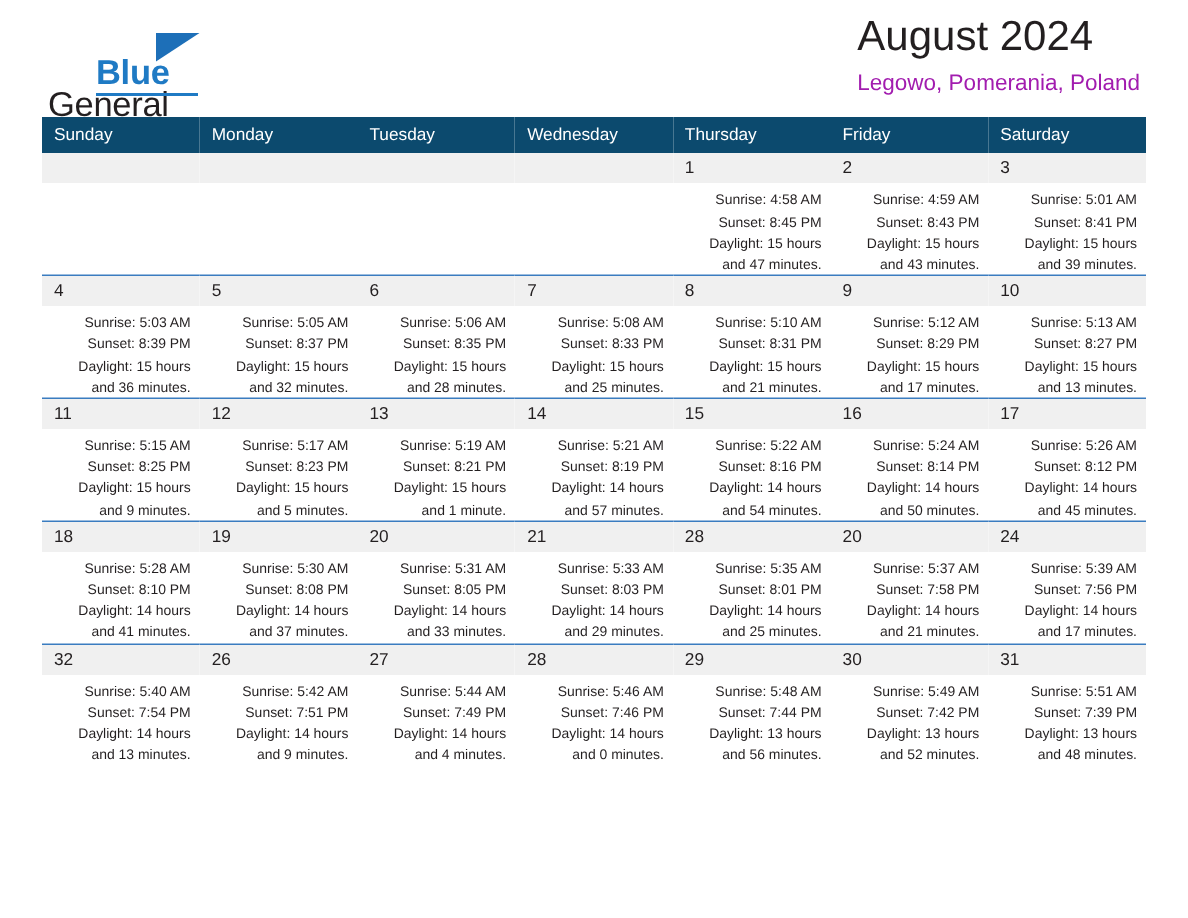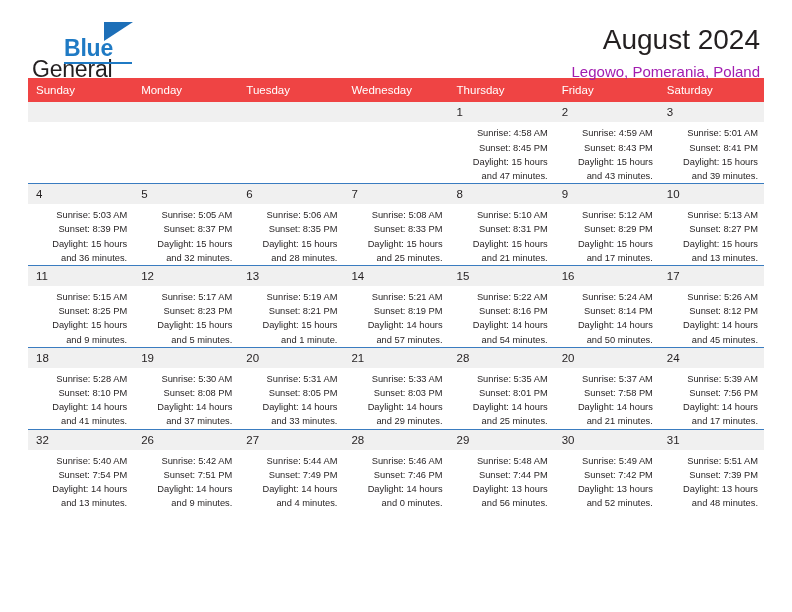--- a/index.html
+++ b/index.html
@@ -68,22 +68,22 @@
     left: 32px;
     top: 44px;
     width: 68px;
     height: 2px;
     background: #1f7ac4;
   }
 
   .title-block {
     position: absolute;
     right: 4px;
-    top: 24px;
-    text-align: right;
+    top: 8px;
+    text-align: left;
   }
   .cal-title {
     font-size: 28px;
     font-weight: normal;
     color: #231f20;
     line-height: 1.15;
     white-space: nowrap;
   }
   .cal-subtitle {
     font-size: 15px;
@@ -94,21 +94,21 @@
     white-space: nowrap;
   }
 
   
   table.calendar {
     width: 736px;
     border-collapse: collapse;
     table-layout: fixed;
   }
   table.calendar th {
-    background: #ef4444;
+    background: #0c4a6e;
     color: #ffffff;
     font-size: 11.5px;
     font-weight: normal;
     text-align: left;
     padding: 5px 0 5px 8px;
     height: 14px;
     border: none;
   }
   table.calendar td {
     vertical-align: top;

